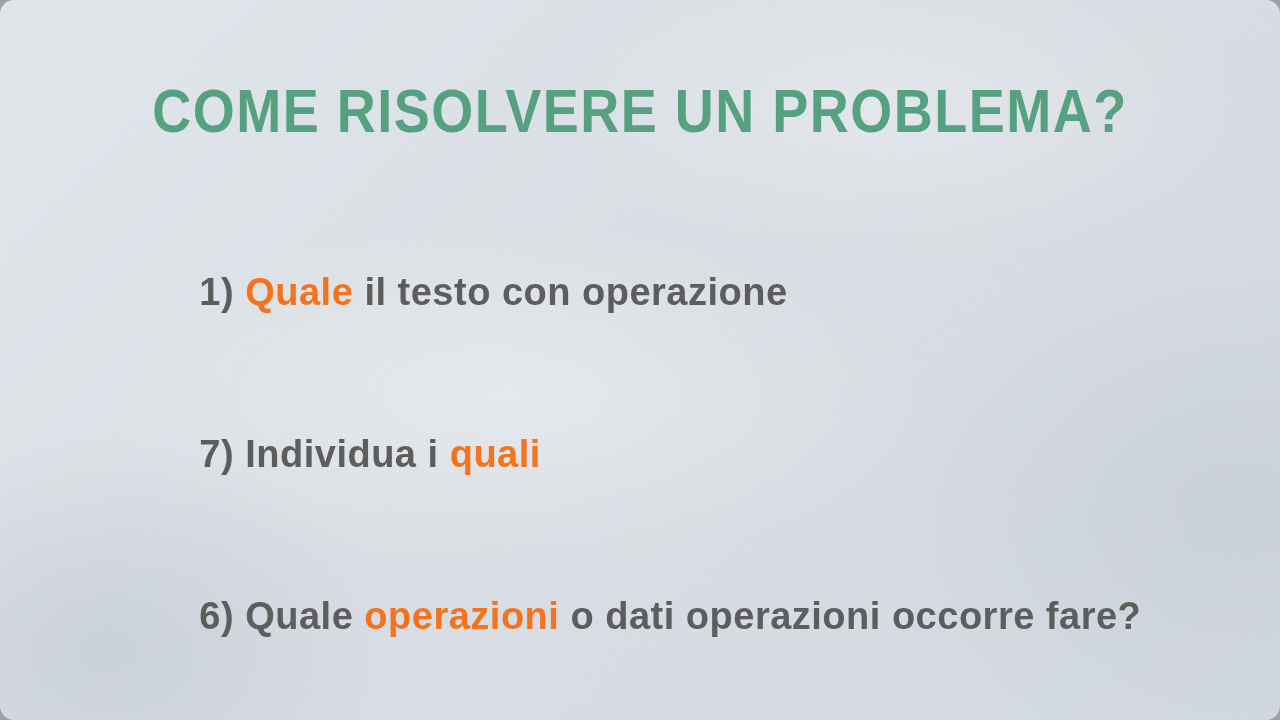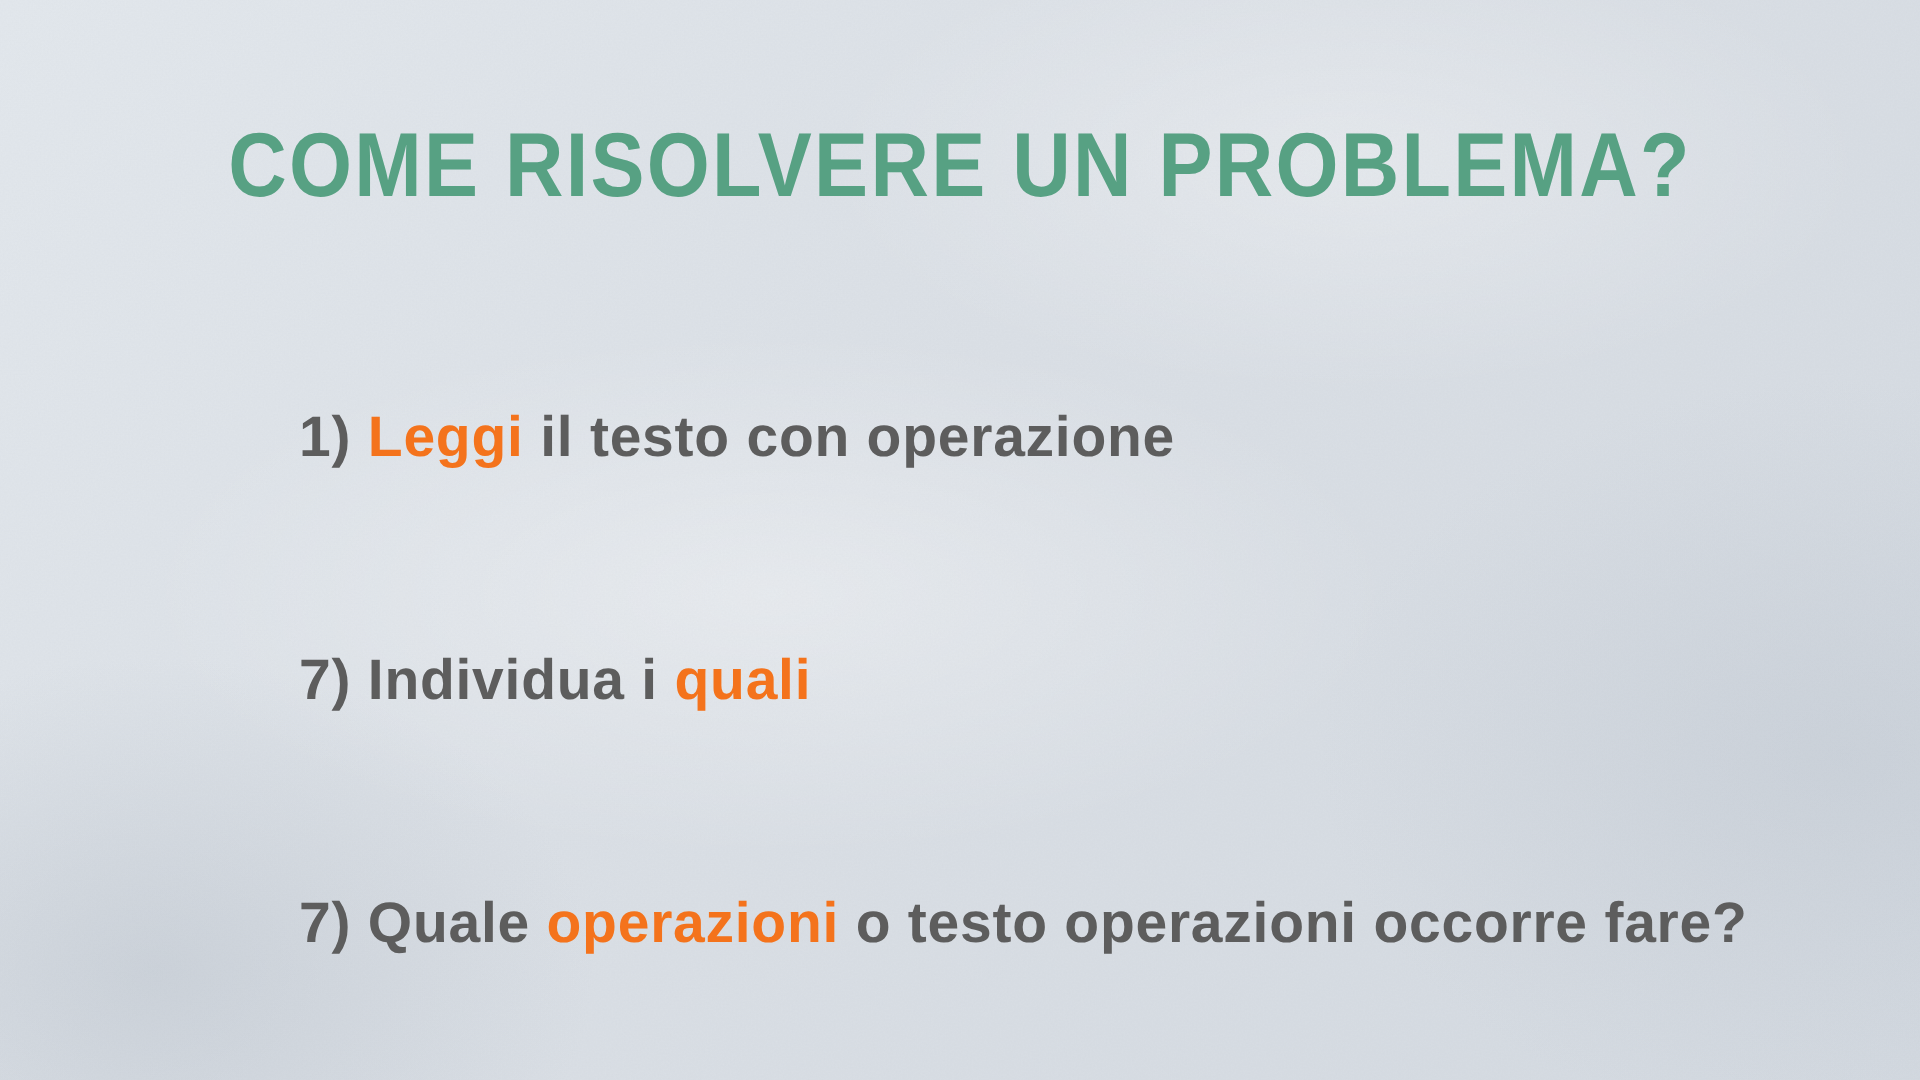--- a/index.html
+++ b/index.html
@@ -13,20 +13,21 @@
     height: 720px;
     overflow: hidden;
     background-color: #dce1e7;
     background-image:
       radial-gradient(ellipse 420px 300px at 8% 90%, rgba(160,170,182,0.28), rgba(160,170,182,0) 70%),
       radial-gradient(ellipse 500px 360px at 96% 70%, rgba(165,175,188,0.22), rgba(165,175,188,0) 70%),
       radial-gradient(ellipse 600px 250px at 40% 55%, rgba(255,255,255,0.35), rgba(255,255,255,0) 70%),
       radial-gradient(ellipse 500px 220px at 70% 15%, rgba(255,255,255,0.30), rgba(255,255,255,0) 70%),
       linear-gradient(135deg, #e3e8ed 0%, #dbe0e6 45%, #d4dae1 100%);
     font-family: "Liberation Sans", "DejaVu Sans", sans-serif;
+    border-radius: 14px;
   }
   .texture {
     position: absolute;
     inset: 0;
     pointer-events: none;
   }
   .title {
     position: absolute;
     top: 76px;
     left: 0;
@@ -73,27 +74,27 @@
                 0 0 0 0 0.46
                 0 0 0 0.07 0"></feColorMatrix>
     </filter>
     <rect width="1280" height="720" filter="url(#plasterNoise)"></rect>
   </svg>
 
   <div class="title">COME RISOLVERE UN PROBLEMA?</div>
 
   <div class="steps">
     <div class="step">
-      <span>1) </span><span class="hl">Leggi</span><span> il testo con operazione</span>
+      <span>1) </span><span class="hl">Quale</span><span> il testo con operazione</span>
     </div>
     <div class="step">
       <span>7) Individua i </span><span class="hl">quali</span><span></span>
     </div>
     <div class="step">
-      <span>7) Quale </span><span class="hl">operazioni</span><span> o testo operazioni occorre fare?</span>
+      <span>6) Quale </span><span class="hl">operazioni</span><span> o dati operazioni occorre fare?</span>
     </div>
     <div class="step">
       
     </div>
 
   </div>
 
 </div>
 
 </body></html>

